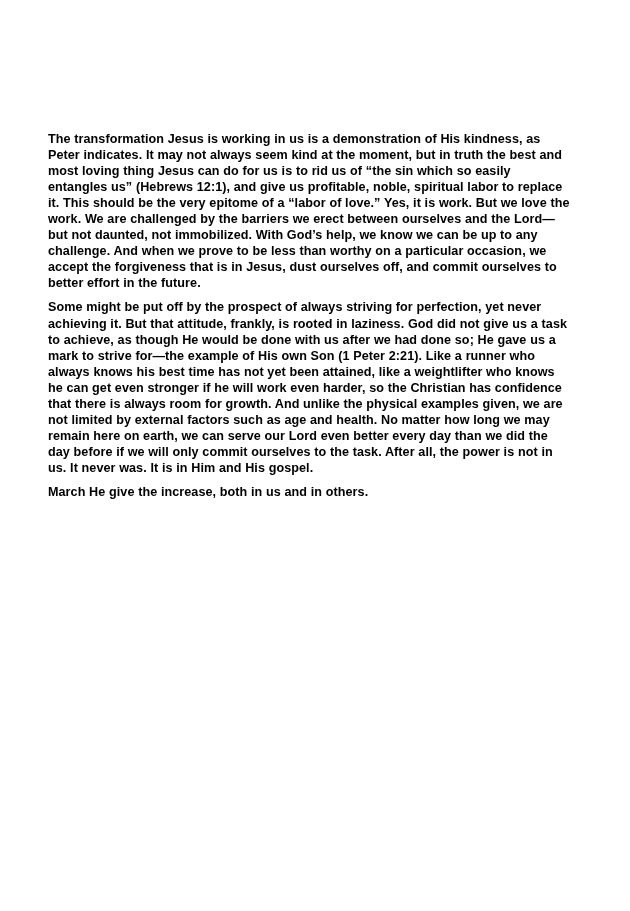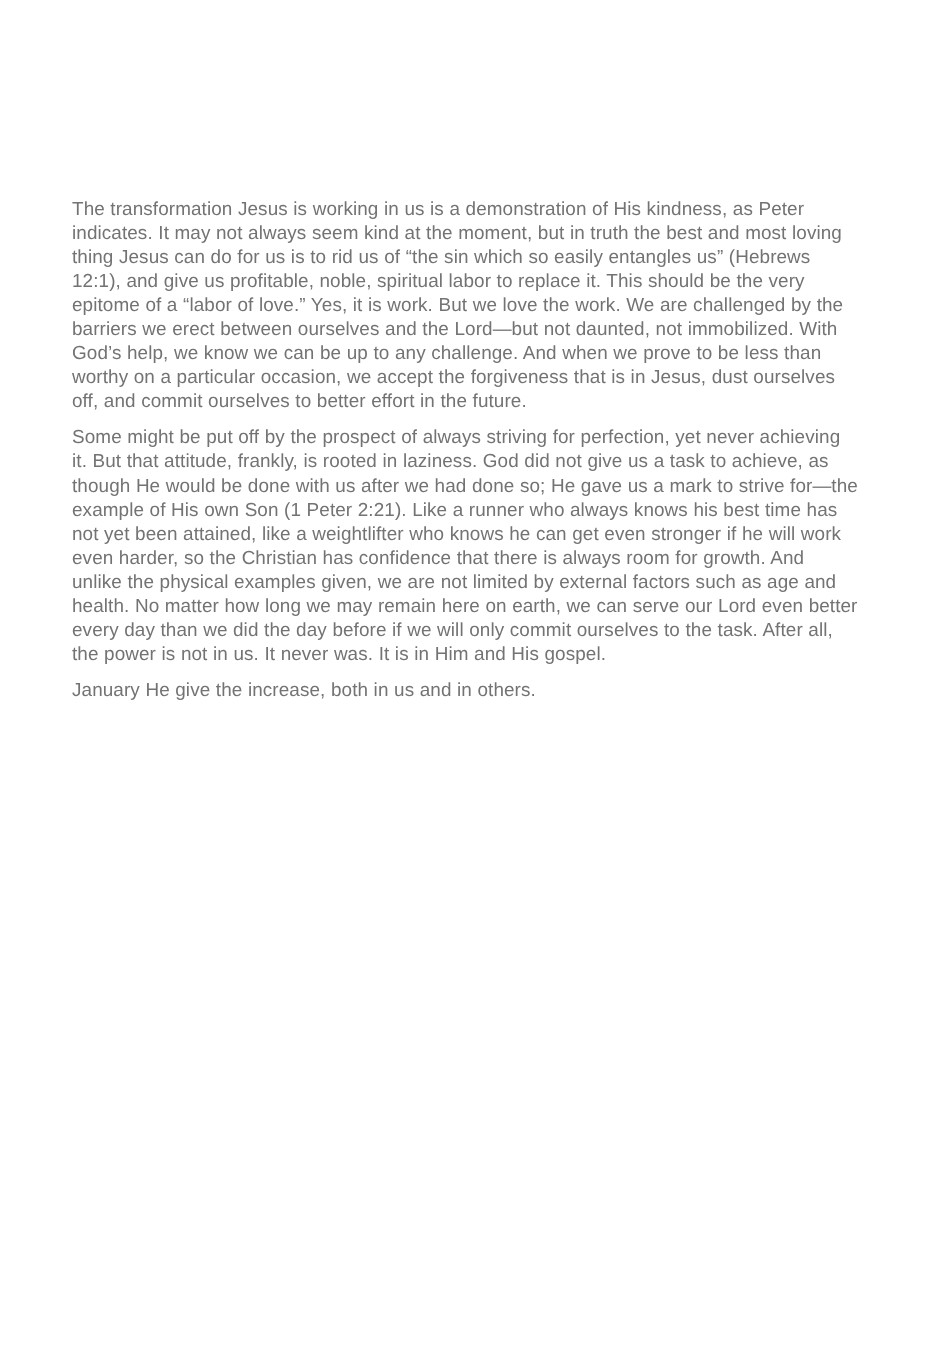--- a/index.html
+++ b/index.html
@@ -25,33 +25,34 @@
     position: absolute;
     left: 48px;
     top: 131px;
     width: 524px;
   }
 
   .body-paragraph {
     margin: 0 0 8px 0;
     font-size: 12.6px;
     line-height: 16.05px;
-    color: #737373;
+    color: #000000;
     text-align: left;
     letter-spacing: 0.005em;
     word-spacing: 0.01em;
+    font-weight: bold;
     -webkit-font-smoothing: antialiased;
   }
 
   .body-paragraph:last-child {
     margin-bottom: 0;
   }
 </style>
 </head>
 <body>
 
 <div class="page">
   <div class="text-column">
     <p class="body-paragraph">The transformation Jesus is working in us is a demonstration of His kindness, as Peter indicates. It may not always seem kind at the moment, but in truth the best and most loving thing Jesus can do for us is to rid us of “the sin which so easily entangles us” (Hebrews 12:1), and give us profitable, noble, spiritual labor to replace it. This should be the very epitome of a “labor of love.” Yes, it is work. But we love the work. We are challenged by the barriers we erect between ourselves and the Lord—but not daunted, not immobilized. With God’s help, we know we can be up to any challenge. And when we prove to be less than worthy on a particular occasion, we accept the forgiveness that is in Jesus, dust ourselves off, and commit ourselves to better effort in the future.</p>
     <p class="body-paragraph">Some might be put off by the prospect of always striving for perfection, yet never achieving it. But that attitude, frankly, is rooted in laziness. God did not give us a task to achieve, as though He would be done with us after we had done so; He gave us a mark to strive for—the example of His own Son (1 Peter 2:21). Like a runner who always knows his best time has not yet been attained, like a weightlifter who knows he can get even stronger if he will work even harder, so the Christian has confidence that there is always room for growth. And unlike the physical examples given, we are not limited by external factors such as age and health. No matter how long we may remain here on earth, we can serve our Lord even better every day than we did the day before if we will only commit ourselves to the task. After all, the power is not in us. It never was. It is in Him and His gospel.</p>
-    <p class="body-paragraph">January He give the increase, both in us and in others.</p>
+    <p class="body-paragraph">March He give the increase, both in us and in others.</p>
   </div>
 </div>
 
 </body></html>

